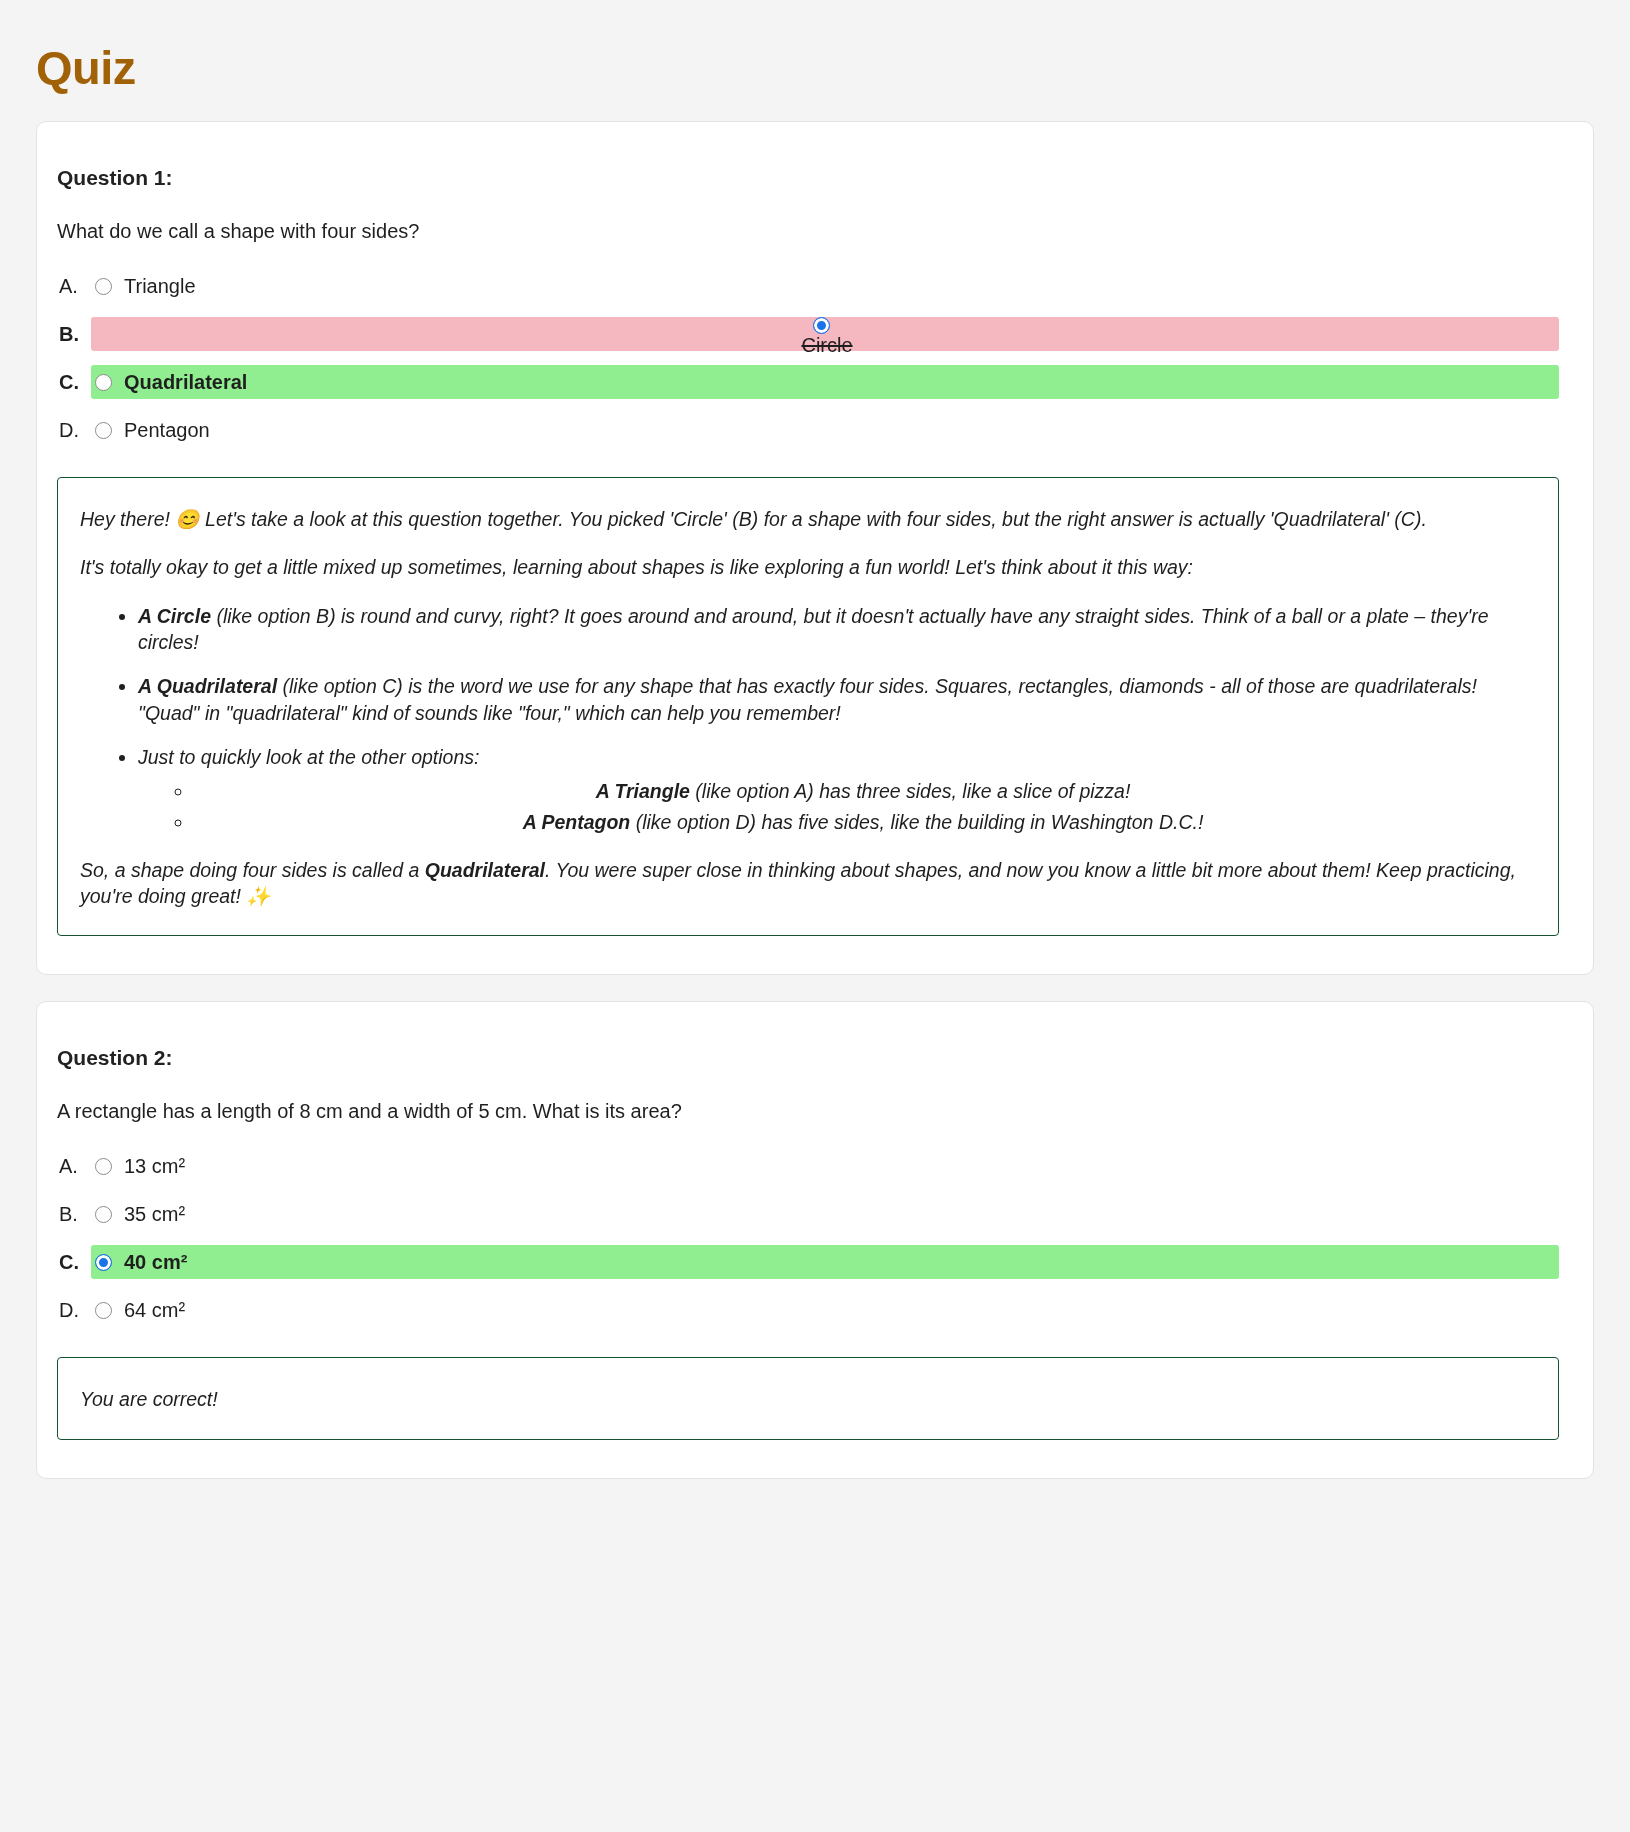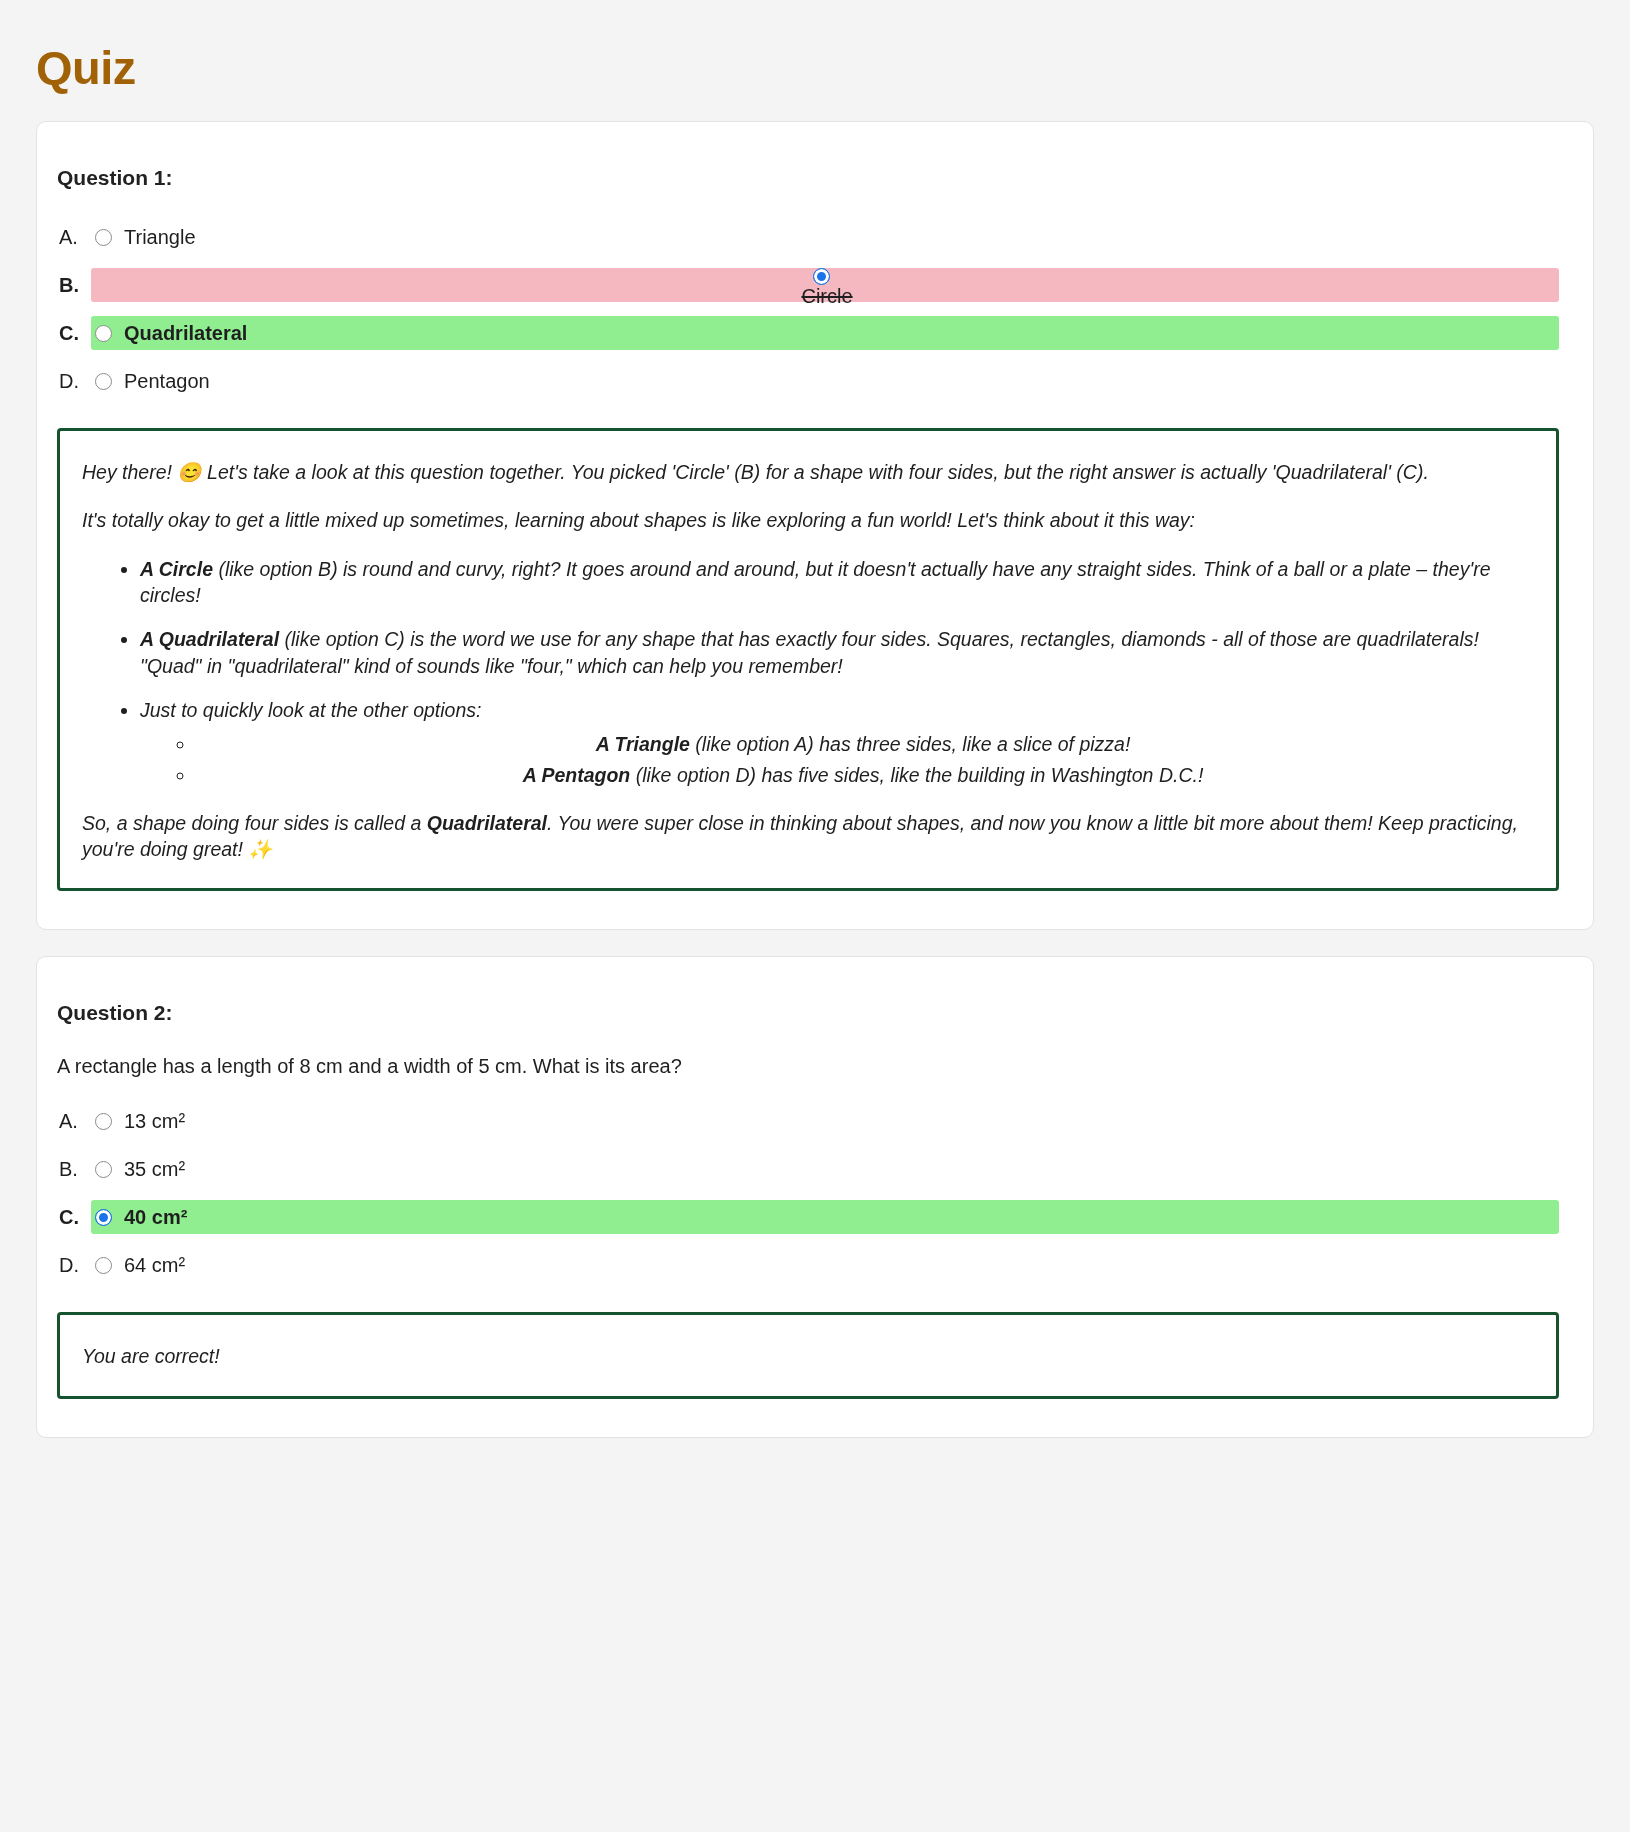--- a/index.html
+++ b/index.html
@@ -80,21 +80,21 @@
     background: #1a73e8;
     box-shadow: inset 0 0 0 3px #fff;
   }
   .opt-text {
     font-size: 20px;
     color: #1f1f1f;
   }
   .opt-body.correct .opt-text { font-weight: bold; }
   .opt-body.wrong .opt-text { text-decoration: line-through; font-weight: normal; }
   .feedback {
-    border: 3px solid #14532d;
+    border: 1px solid #14532d;
     border-radius: 4px;
     padding: 28px 26px 26px 22px;
     font-style: italic;
     font-size: 19.5px;
     line-height: 1.35;
     color: #1f1f1f;
   }
   .feedback p { margin: 0 0 22px 0; }
   .feedback p:last-child { margin-bottom: 0; }
   .feedback ul {
@@ -112,20 +112,21 @@
   .feedback b { font-weight: bold; }
   .simple-feedback { font-style: italic; font-size: 19.5px; }
 </style>
 </head>
 <body>
 
 <h1 class="page-title">Quiz</h1>
 
 <div class="card">
   <div class="q-label">Question 1:</div>
+  <div class="q-text">What do we call a shape with four sides?</div>
 
   <div class="options">
     <div class="opt-row">
       <span class="opt-letter">A.</span>
       <span class="opt-body">
         <span class="radio"></span>
         <span class="opt-text">Triangle</span>
       </span>
     </div>
     <div class="opt-row state-wrong">

